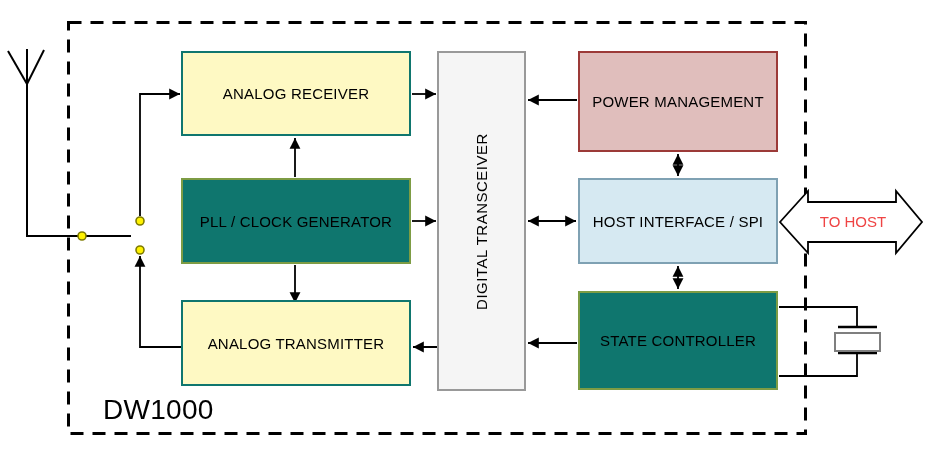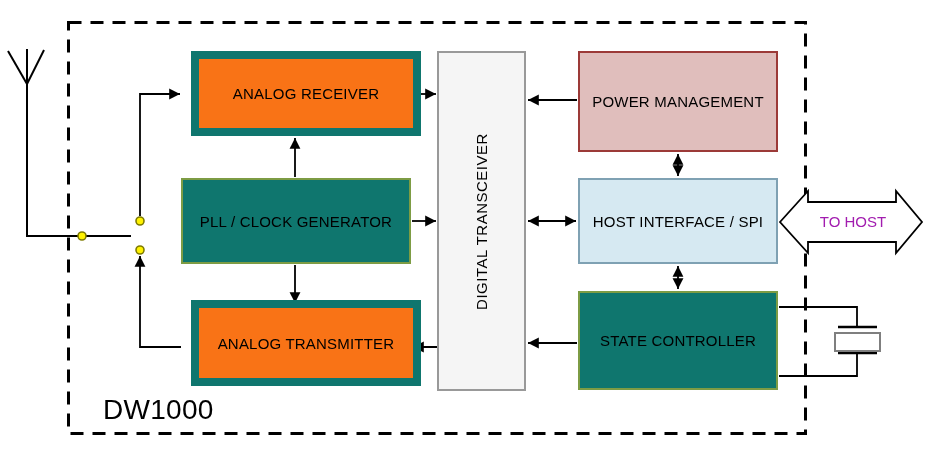--- a/index.html
+++ b/index.html
@@ -12,21 +12,21 @@
   }
   #wires{position:absolute;left:0;top:0;width:927px;height:449px;}
   .block{
     position:absolute;
     display:flex;align-items:center;justify-content:center;
     text-align:center;
     font-size:15px;color:#000000;
     box-sizing:border-box;
     letter-spacing:0.2px;
   }
-  .purple{background:#f97316;border:8px solid #0f766e;margin-left:10px;}
+  .purple{background:#fef9c3;border:2px solid #0f766e;}
   .green{background:#0f766e;border:2px solid #7D9C44;}
   .red{background:#E0BEBC;border:2px solid #9C3A38;}
   .blue{background:#D6E9F2;border:2px solid #7FA1B3;}
   .gray{background:#F5F5F5;border:2px solid #999999;}
   .vertical-label{
     transform:rotate(-90deg);
     white-space:nowrap;
     letter-spacing:0.5px;
   }
   #analog-receiver    {left:181px;top:51px;width:230px;height:85px;}
@@ -35,21 +35,21 @@
   #digital-transceiver{left:437px;top:51px;width:89px;height:340px;}
   #power-management   {left:578px;top:51px;width:200px;height:101px;}
   #host-interface-spi {left:578px;top:178px;width:200px;height:86px;}
   #state-controller   {left:578px;top:291px;width:200px;height:99px;text-align:right;}
   #chip-label{
     position:absolute;left:103px;top:394px;
     font-size:28px;color:#000000;letter-spacing:0.3px;
   }
   #to-host-label{
     position:absolute;left:798px;top:213px;width:110px;
-    text-align:center;font-size:15px;color:#a21caf;
+    text-align:center;font-size:15px;color:#ef4444;
   }
 </style>
 </head>
 <body>
 
 <div id="stage">
 
   <svg id="wires" viewBox="0 0 927 449" xmlns="http://www.w3.org/2000/svg">
     <defs>
       <marker id="arr" viewBox="0 0 12 12" refX="11" refY="6" markerWidth="13" markerHeight="13" orient="auto" markerUnits="userSpaceOnUse">

